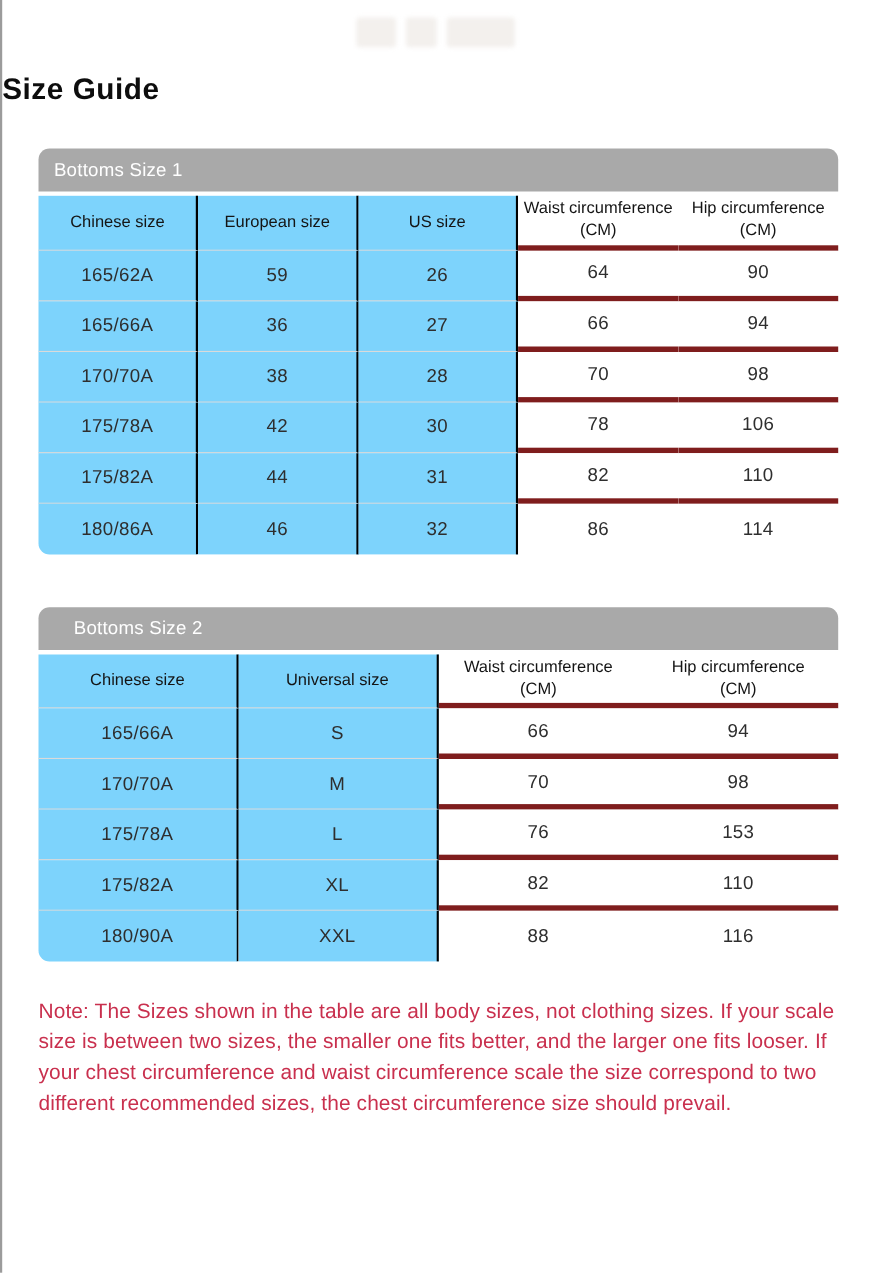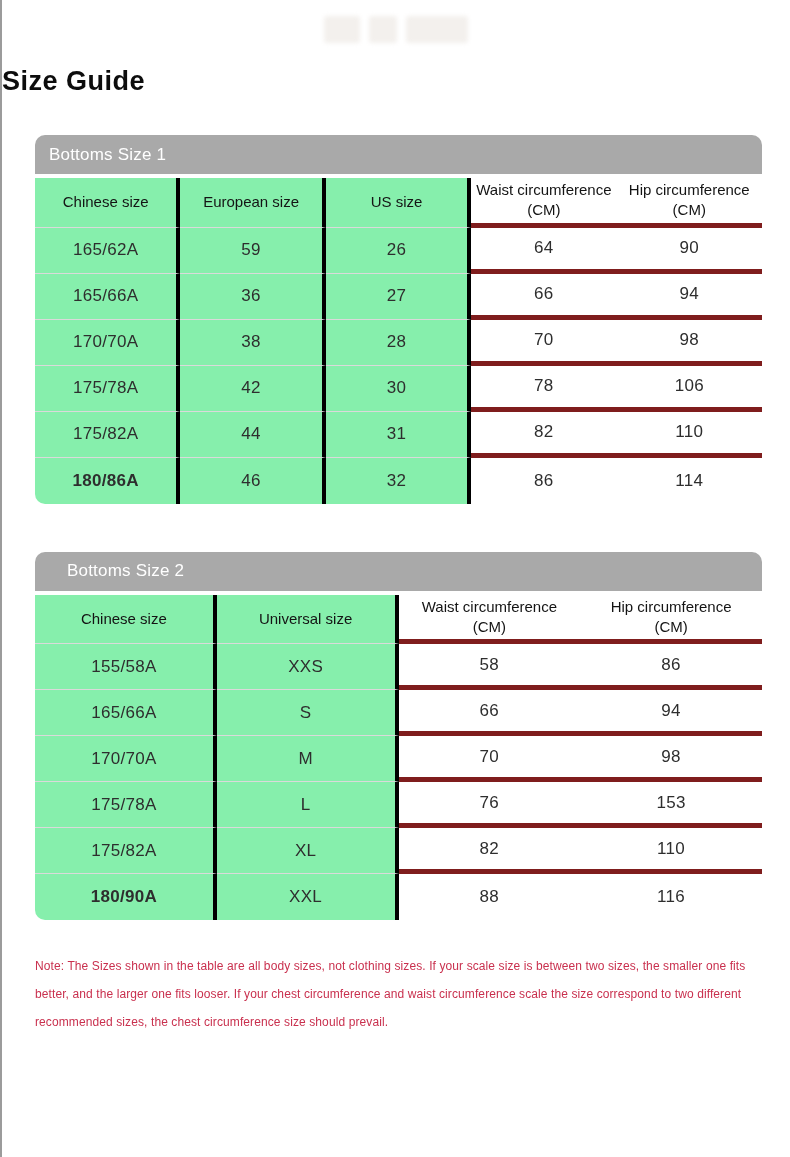--- a/index.html
+++ b/index.html
@@ -77,36 +77,36 @@
   }
   .size-table td {
     height: 46px;
     font-size: 17px;
     color: #2e2e2e;
     text-align: center;
     vertical-align: middle;
     letter-spacing: 0.3px;
   }
   .size-table .gray {
-    background: #86efac;
-    border-right: 4px solid #000000;
+    background: #7dd3fc;
+    border-right: 2px solid #000000;
     border-bottom: 1px solid #dadada;
   }
   .size-table .white {
     background: #ffffff;
     border-bottom: 5px solid #7f1d1d;
   }
   .size-table tr.last .gray,
   .size-table tr.last .white { border-bottom: none; }
-  .size-table tr.last td:first-child { border-radius: 0 0 0 10px; font-weight: bold; }
+  .size-table tr.last td:first-child { border-radius: 0 0 0 10px; }
 
   .note {
     margin: 32px 30px 0 33px;
     color: #c9304e;
-    font-size: 12px;
+    font-size: 19px;
     line-height: 28px;
     letter-spacing: 0.1px;
   }
 </style>
 </head>
 <body>
 
 <div class="ghost">
     <i></i>
     <i></i>
@@ -188,26 +188,20 @@
           <th class="gray">Chinese size</th>
           <th class="gray">Universal size</th>
           <th class="white">Waist circumference
 (CM)</th>
           <th class="white">Hip circumference
 (CM)</th>
         </tr>
       </thead>
     <tbody>
         <tr>
-          <td class="gray">155/58A</td>
-          <td class="gray">XXS</td>
-          <td class="white">58</td>
-          <td class="white">86</td>
-        </tr>
-        <tr>
           <td class="gray">165/66A</td>
           <td class="gray">S</td>
           <td class="white">66</td>
           <td class="white">94</td>
         </tr>
         <tr>
           <td class="gray">170/70A</td>
           <td class="gray">M</td>
           <td class="white">70</td>
           <td class="white">98</td>

